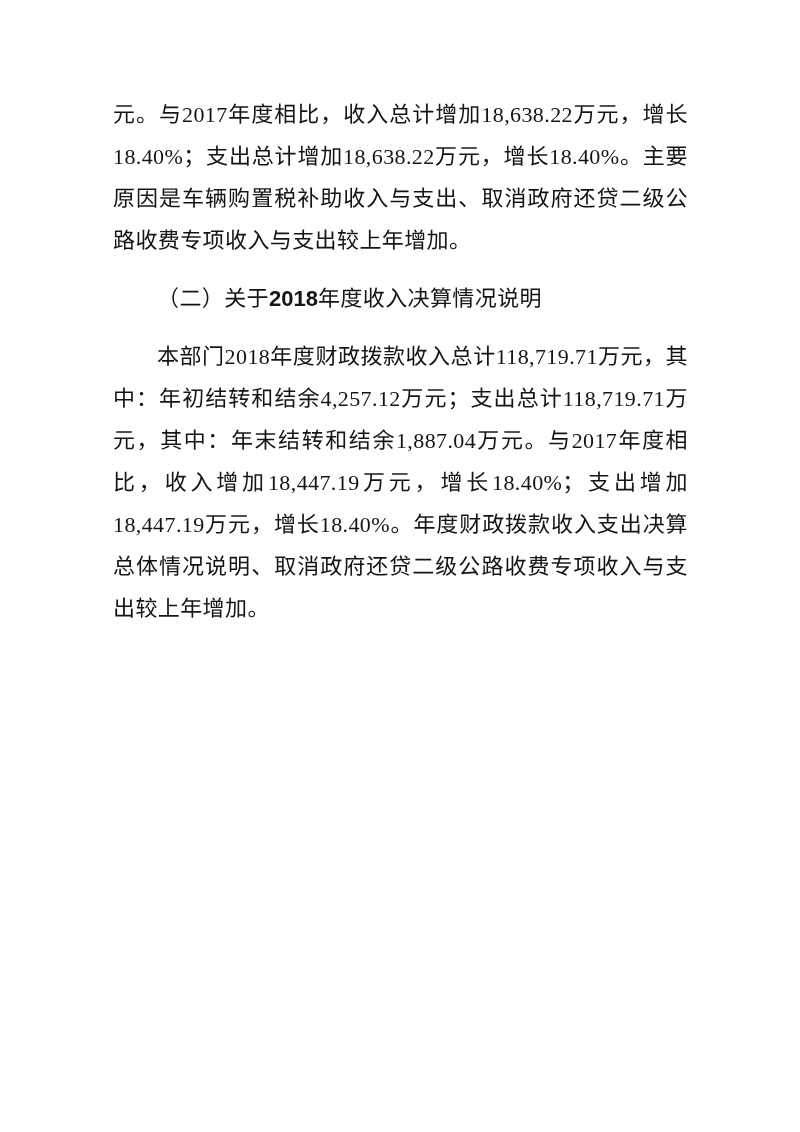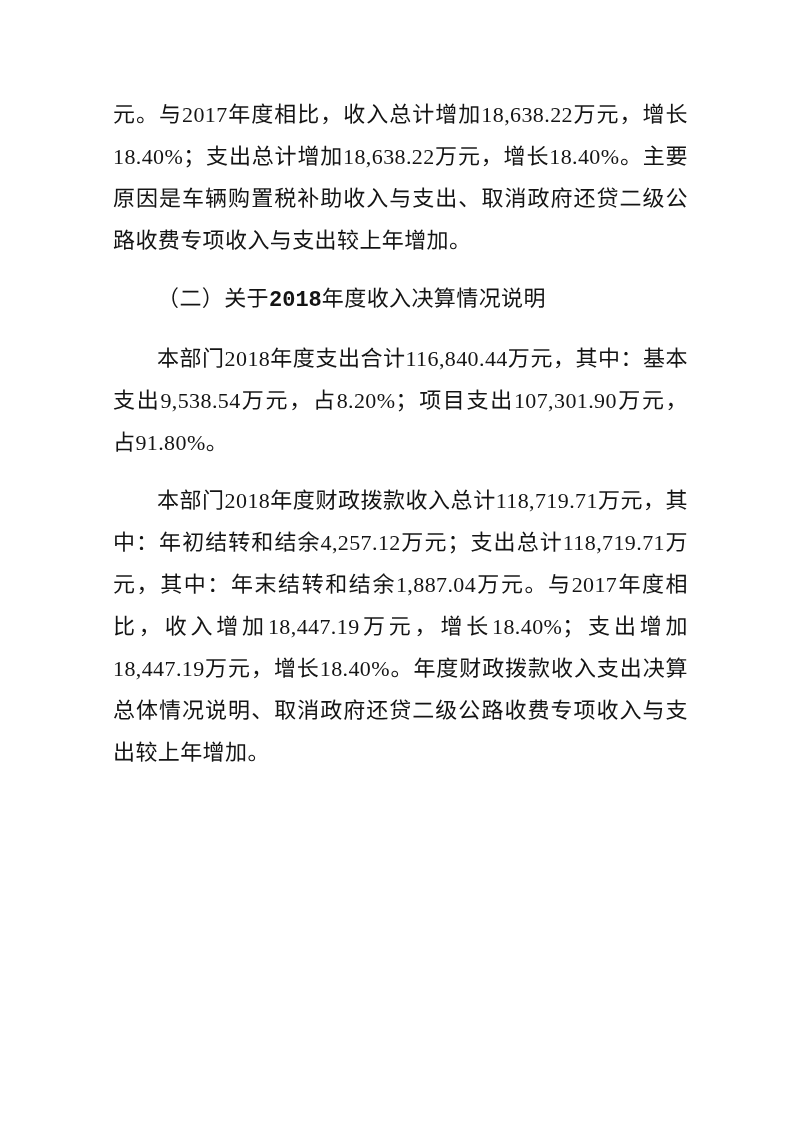--- a/index.html
+++ b/index.html
@@ -31,34 +31,33 @@
     font-weight: normal;
     color: #141414;
   }
   .indent {
     text-indent: 2em;
   }
   .no-indent {
     text-indent: 0;
   }
   .heading .year {
-    font-family: Liberation Mono, monospace;
+    font-family: Liberation Sans, sans-serif;
     font-weight: 600;
     letter-spacing: 0;
   }
 </style>
 </head>
 <body>
 
 <div class="page">
 
   <p class="para no-indent">元。与2017年度相比，收入总计增加18,638.22万元，增长18.40%；支出总计增加18,638.22万元，增长18.40%。主要原因是车辆购置税补助收入与支出、取消政府还贷二级公路收费专项收入与支出较上年增加。</p>
 
   <h2 class="heading indent"><span>（二）关于</span><span class="year">2018</span><span>年度收入决算情况说明</span></h2>
 
 
 
-  <p class="para indent">本部门2018年度支出合计116,840.44万元，其中：基本支出9,538.54万元，占8.20%；项目支出107,301.90万元，占91.80%。</p>
 
 
   <p class="para indent">本部门2018年度财政拨款收入总计118,719.71万元，其中：年初结转和结余4,257.12万元；支出总计118,719.71万元，其中：年末结转和结余1,887.04万元。与2017年度相比，收入增加18,447.19万元，增长18.40%；支出增加18,447.19万元，增长18.40%。年度财政拨款收入支出决算总体情况说明、取消政府还贷二级公路收费专项收入与支出较上年增加。</p>
 
 </div>
 
 </body></html>

